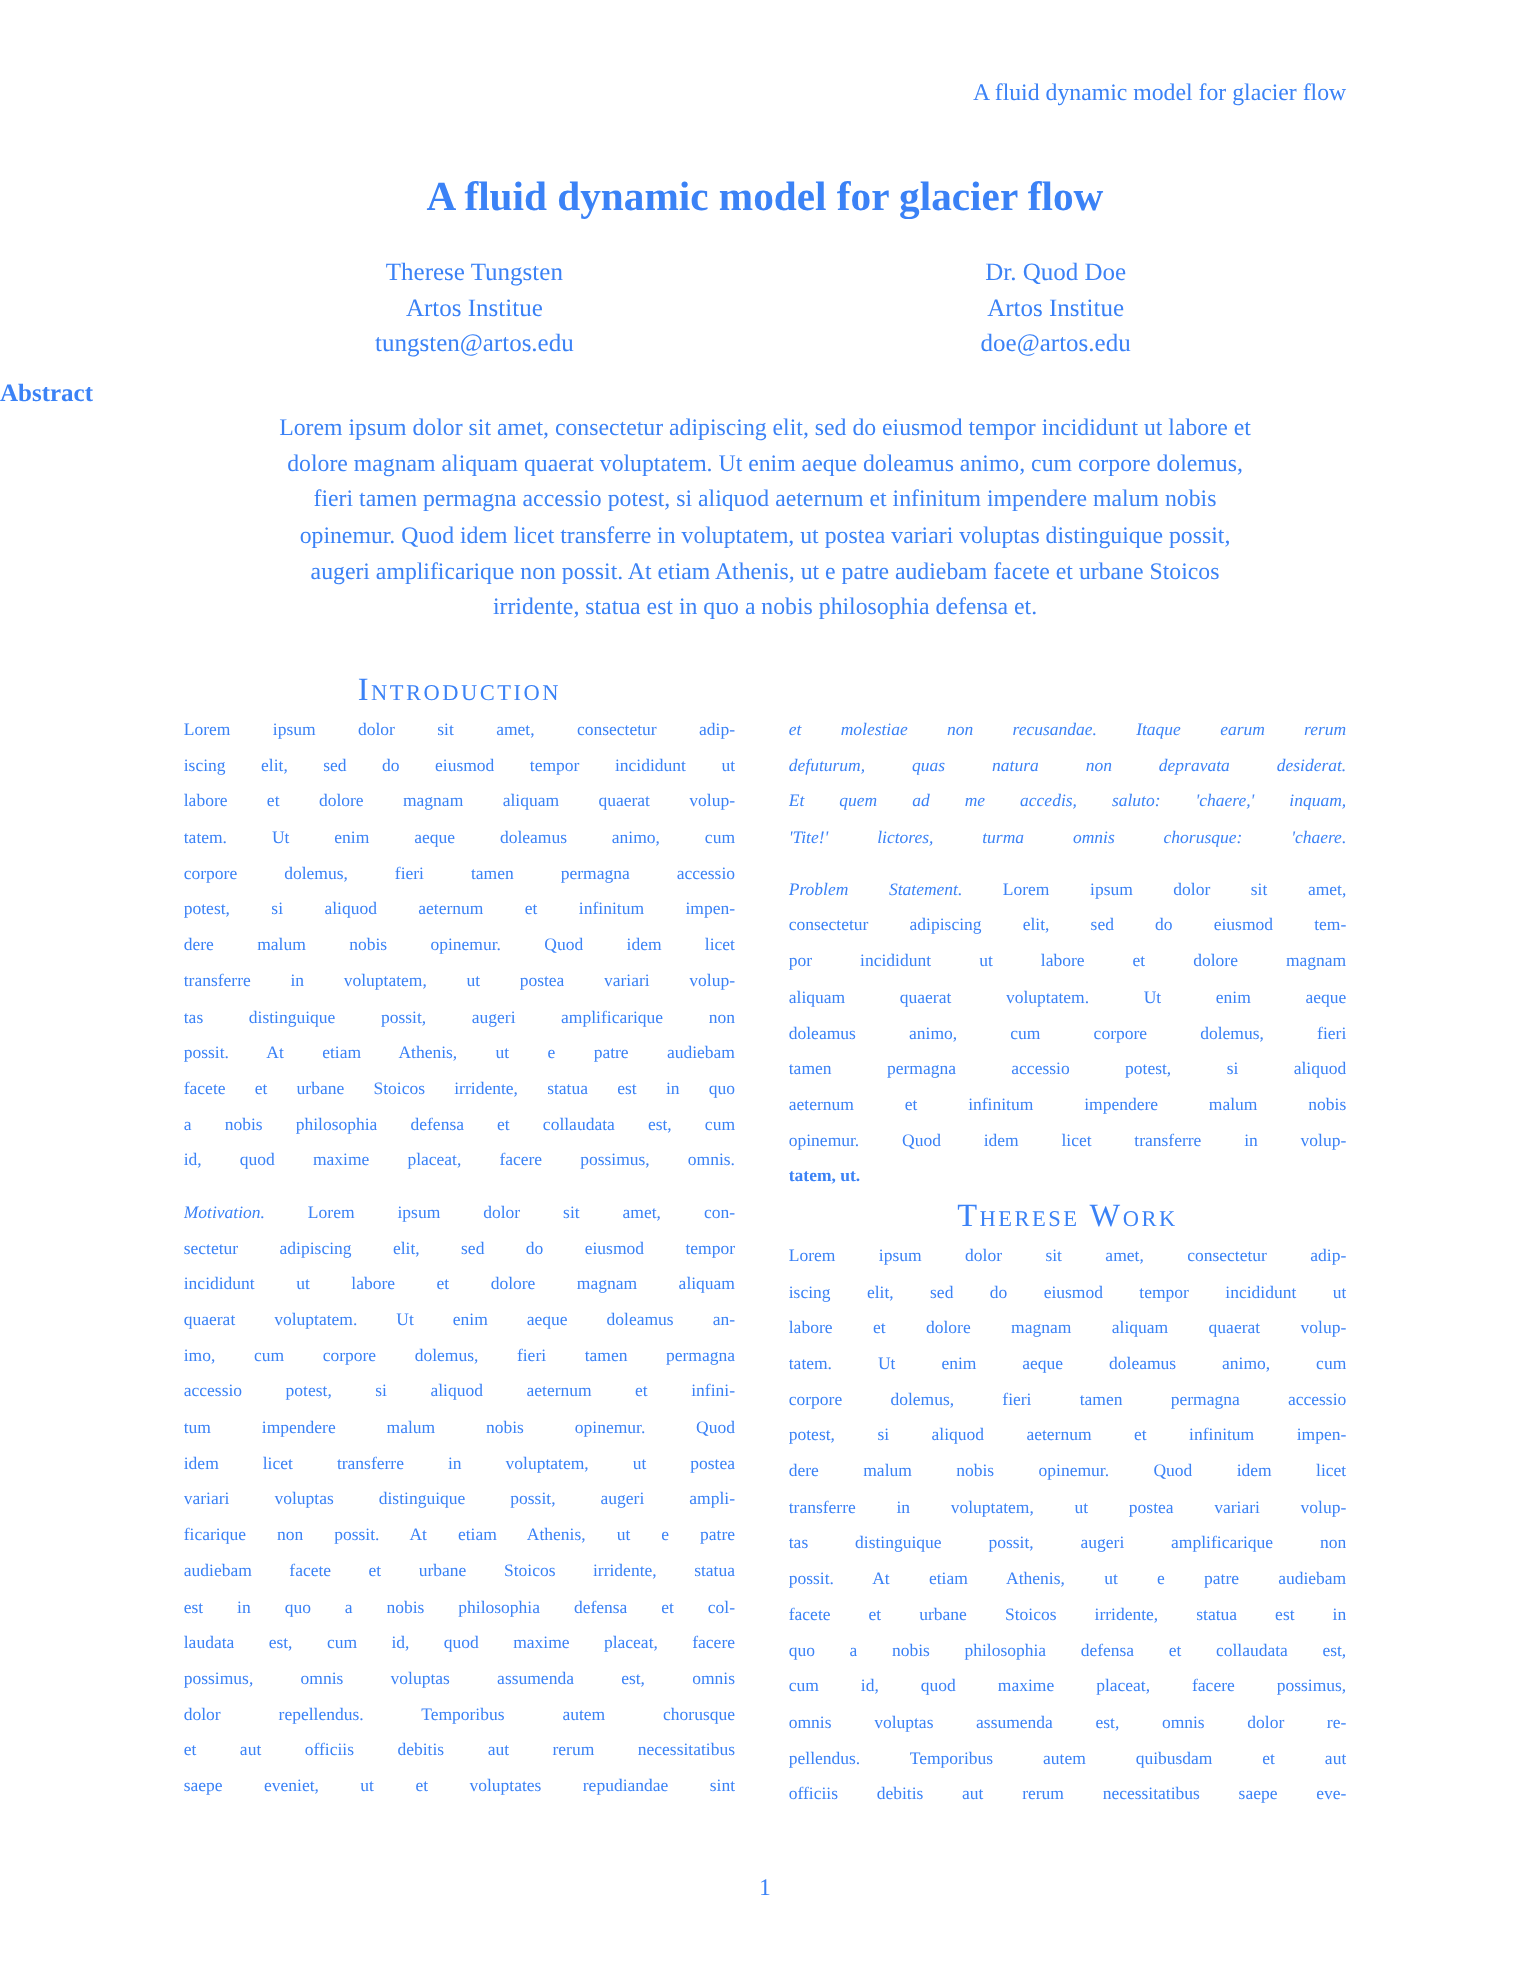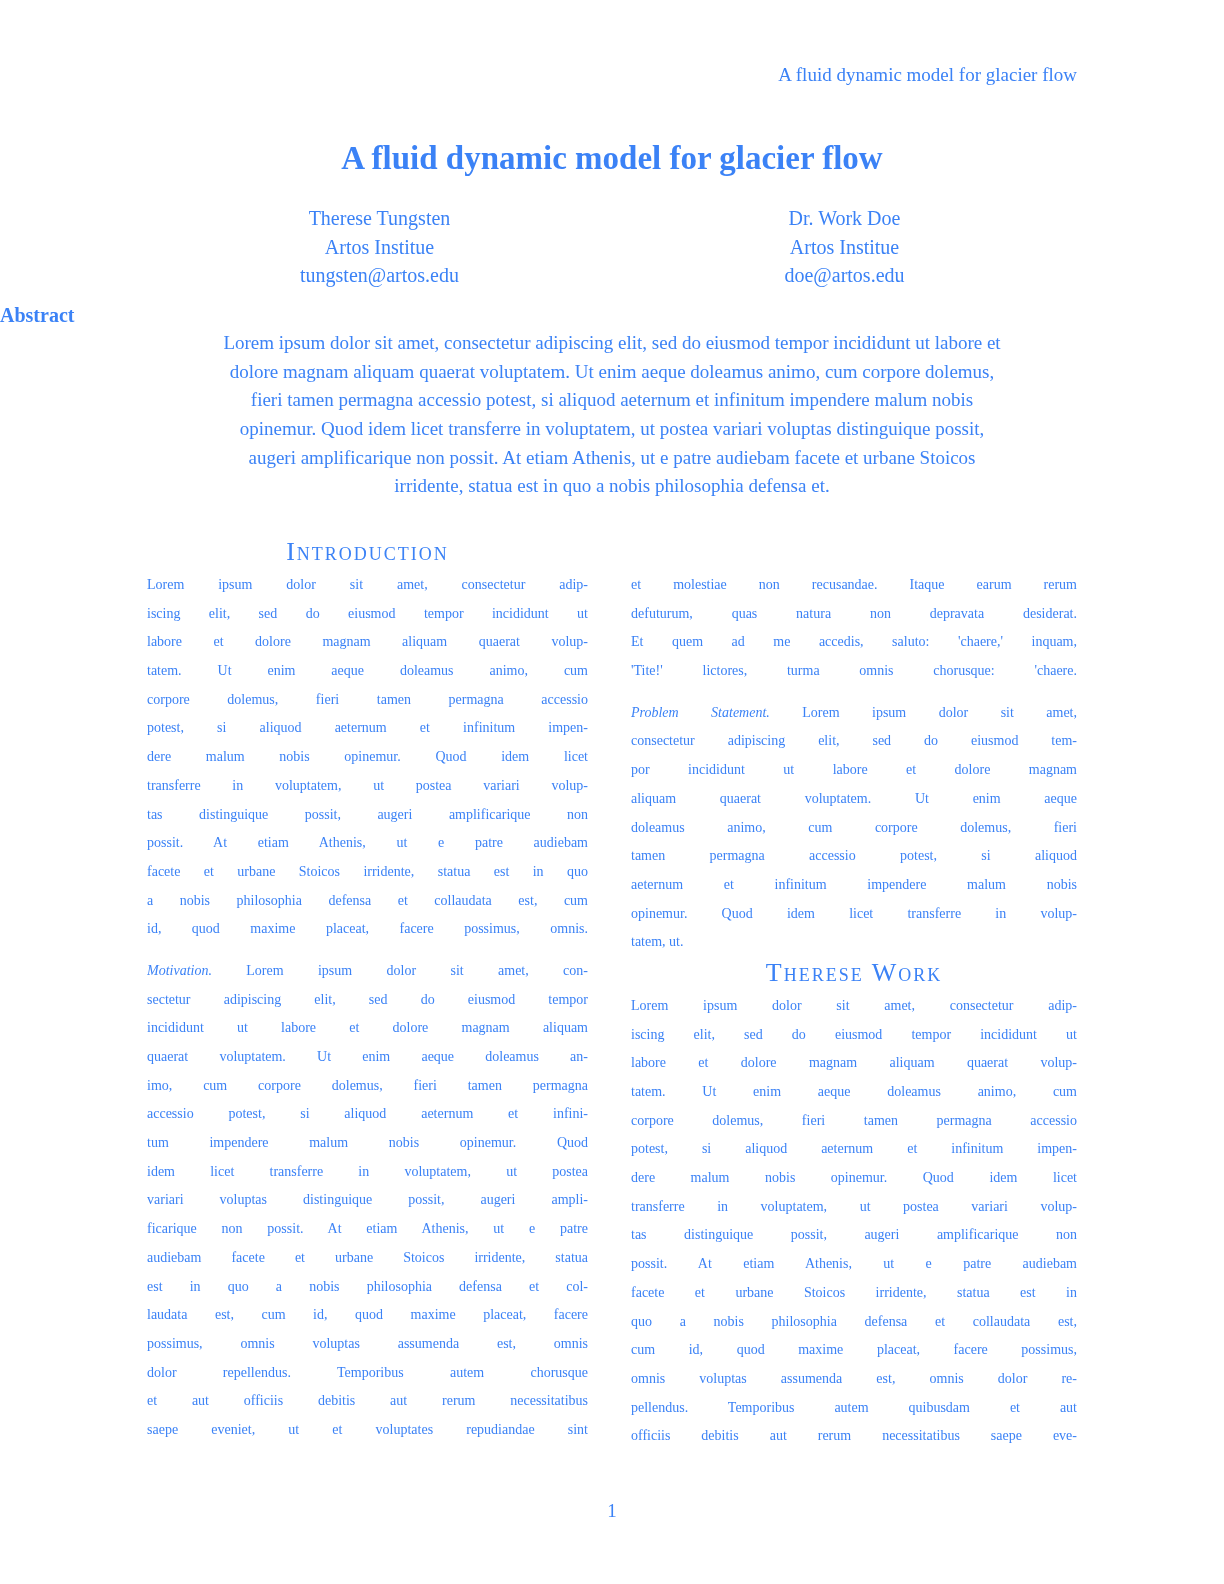--- a/index.html
+++ b/index.html
@@ -87,21 +87,21 @@
   .pblock { margin: 13px 0 0 0; }
   .pblock:first-child { margin-top: 0; }
   .pline {
     font-size: 14px;
     line-height: 28.7px;
     height: 28.7px;
     overflow: hidden;
     text-align: justify;
     text-align-last: justify;
   }
-  .pline.pfinal { text-align-last: left; }
+  .pline.pfinal { text-align-last: left; font-weight: bold; }
   .lead { font-style: italic; }
   .page-number {
     position: absolute;
     top: 1497px;
     left: 0;
     width: 1224px;
     text-align: center;
     font-size: 19px;
     line-height: 28.7px;
   }
@@ -115,21 +115,21 @@
 
   <h1 class="paper-title">A fluid dynamic model for glacier flow</h1>
 
   <div class="authors">
     <div class="author">
       <div>Therese Tungsten</div>
       <div>Artos Institue</div>
       <div>tungsten@artos.edu</div>
     </div>
     <div class="author">
-      <div>Dr. Work Doe</div>
+      <div>Dr. Quod Doe</div>
       <div>Artos Institue</div>
       <div>doe@artos.edu</div>
     </div>
   </div>
 
   <div class="abstract-heading">Abstract</div>
 
   <div class="abstract-lines">
       <div class="aline">Lorem ipsum dolor sit amet, consectetur adipiscing elit, sed do eiusmod tempor incididunt ut labore et</div>
       <div class="aline">dolore magnam aliquam quaerat voluptatem. Ut enim aeque doleamus animo, cum corpore dolemus,</div>
@@ -170,21 +170,21 @@
         <div class="pline">audiebam facete et urbane Stoicos irridente, statua</div>
         <div class="pline">est in quo a nobis philosophia defensa et col-</div>
         <div class="pline">laudata est, cum id, quod maxime placeat, facere</div>
         <div class="pline">possimus, omnis voluptas assumenda est, omnis</div>
         <div class="pline">dolor repellendus. Temporibus autem chorusque</div>
         <div class="pline">et aut officiis debitis aut rerum necessitatibus</div>
         <div class="pline">saepe eveniet, ut et voluptates repudiandae sint</div>
       </div>
     </div>
   <div class="col col-right">
-      <div class="pblock" style="margin-top: 35px;">
+      <div class="pblock" style="margin-top: 35px; font-style: italic;">
         <div class="pline">et molestiae non recusandae. Itaque earum rerum</div>
         <div class="pline">defuturum, quas natura non depravata desiderat.</div>
         <div class="pline">Et quem ad me accedis, saluto: 'chaere,' inquam,</div>
         <div class="pline">'Tite!' lictores, turma omnis chorusque: 'chaere.</div>
       </div>
       <div class="pblock">
         <div class="pline"><em class="lead">Problem Statement.</em> Lorem ipsum dolor sit amet,</div>
         <div class="pline">consectetur adipiscing elit, sed do eiusmod tem-</div>
         <div class="pline">por incididunt ut labore et dolore magnam</div>
         <div class="pline">aliquam quaerat voluptatem. Ut enim aeque</div>

